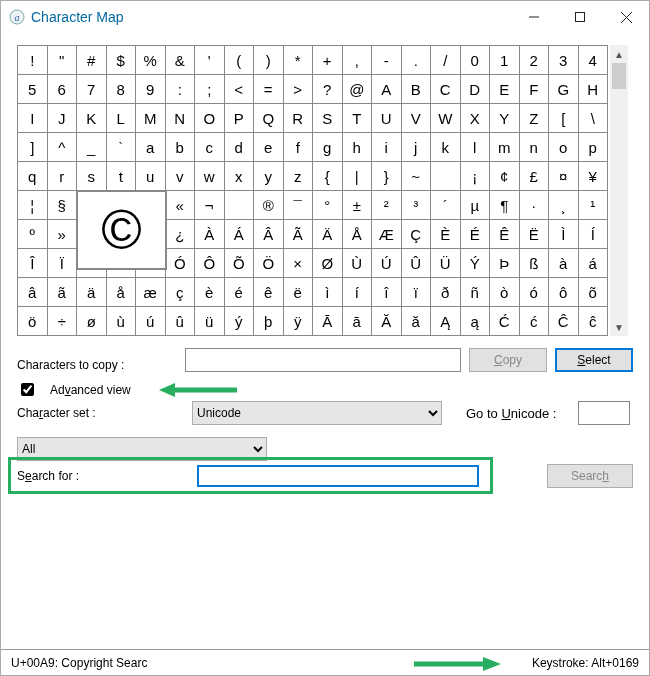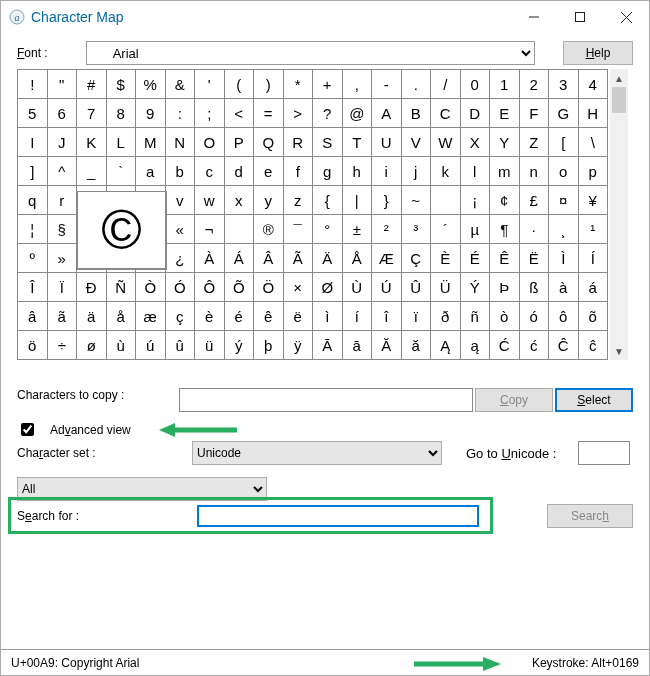--- a/index.html
+++ b/index.html
@@ -17,21 +17,21 @@
   .font-italic-o { position: absolute; left: 107px; font-style: italic; font-family: serif; font-size: 14px; pointer-events: none; color: #555; }
   .help-btn { width: 70px; height: 24px; background: #e1e1e1; border: 1px solid #adadad; font-size: 12px; }
   .grid-wrap { display: flex; margin-top: 4px; }
   .grid { display: grid; grid-template-columns: repeat(20, 29.5px); grid-auto-rows: 29px; border-top: 1px solid #888; border-left: 1px solid #888; position: relative; font-family: Arial, sans-serif; }
   .cell { border-right: 1px solid #888; border-bottom: 1px solid #888; display: flex; align-items: center; justify-content: center; font-size: 15px; background: #fff; user-select: none; }
   .scrollbar { width: 18px; margin-left: 2px; display: flex; flex-direction: column; background: #f0f0f0; }
   .scroll-btn { height: 18px; display: flex; align-items: center; justify-content: center; font-size: 10px; color: #555; background: #f0f0f0; }
   .scroll-track { flex: 1; background: #f0f0f0; position: relative; }
   .scroll-thumb { position: absolute; top: 0; left: 2px; right: 2px; height: 26px; background: #cdcdcd; }
   .zoom-popup { position: absolute; left: 76px; top: 158px; width: 90px; height: 79px; background: #fff; border: 1px solid #888; border-bottom: 2px solid #888; border-right: 2px solid #888; display: flex; align-items: center; justify-content: center; font-size: 55px; font-family: Arial, sans-serif; z-index: 5; }
-  .midrow { display: flex; align-items: flex-start; margin-top: 28px; gap: 2px; }
+  .midrow { display: flex; align-items: flex-end; margin-top: 12px; gap: 8px; }
   .midrow input[type=text] { height: 24px; border: 1px solid #888; padding: 2px 4px; font-size: 12px; }
   .btn { height: 24px; background: #e1e1e1; border: 1px solid #adadad; font-size: 12px; min-width: 78px; }
   .btn.primary { border: 2px solid #0078d7; background: #e1e1e1; }
   .btn.disabled { color: #888; }
   .check-row { display: flex; align-items: center; margin-top: 8px; gap: 13px; position: relative; }
   .check-row input[type=checkbox] { width: 13px; height: 13px; accent-color: #000; }
   .arrow-annot1 { position: absolute; left: 140px; top: 1px; }
   .adv-grid { margin-top: 2px; display: grid; grid-template-columns: 175px 250px 18px auto 55px; row-gap: 12px; align-items: center; }
   .adv-grid select { height: 24px; width: 250px; border: 1px solid #adadad; background: #e6e6e6; font-size: 12px; }
   .goto-label { font-size: 13px; margin-left: 6px; }
@@ -70,30 +70,20 @@
     <div class="winbtn">
         <svg width="11" height="11">
           <line x1="0" y1="0" x2="11" y2="11" stroke="#222" stroke-width="1"></line>
           <line x1="11" y1="0" x2="0" y2="11" stroke="#222" stroke-width="1"></line>
         </svg>
       </div>
   </div>
 
   <div class="content">
 
-    <div class="row" style="position:relative;">
-      <span class="label"><span class="underline">F</span>ont :</span>
-      <span style="width:18px"></span>
-      <span class="font-italic-o">O</span>
-      <select class="font-select">
-        <option>Arial</option>
-      </select>
-      <span style="width:8px"></span>
-      <button class="help-btn"><span class="underline">H</span>elp</button>
-    </div>
 
     <div class="grid-wrap">
       <div class="grid" id="charGrid">
           <div class="cell">!</div>
           <div class="cell">"</div>
           <div class="cell">#</div>
           <div class="cell">$</div>
           <div class="cell">%</div>
           <div class="cell">&amp;</div>
           <div class="cell">'</div>
@@ -339,21 +329,21 @@
         <span class="label lbl-col">S<span class="underline">e</span>arch for :</span>
         <input type="text" value="" style="">
         <span style="flex:1"></span>
         <button class="btn disabled" style="min-width:86px">Searc<span class="underline">h</span></button>
       </div>
     </div>
 
   </div>
 
   <div class="statusbar">
-    <span>U+00A9: Copyright Arial</span>
+    <span>U+00A9: Copyright Searc</span>
     <span class="status-arrow">
       <svg width="95" height="18">
           <line x1="5" y1="9" x2="78" y2="9" stroke="#27ae60" stroke-width="5"></line>
           <polygon points="92,9 74,2 74,16" fill="#27ae60"></polygon>
         </svg>
     </span>
     <span>Keystroke: Alt+0169</span>
   </div>
 
 </div>

